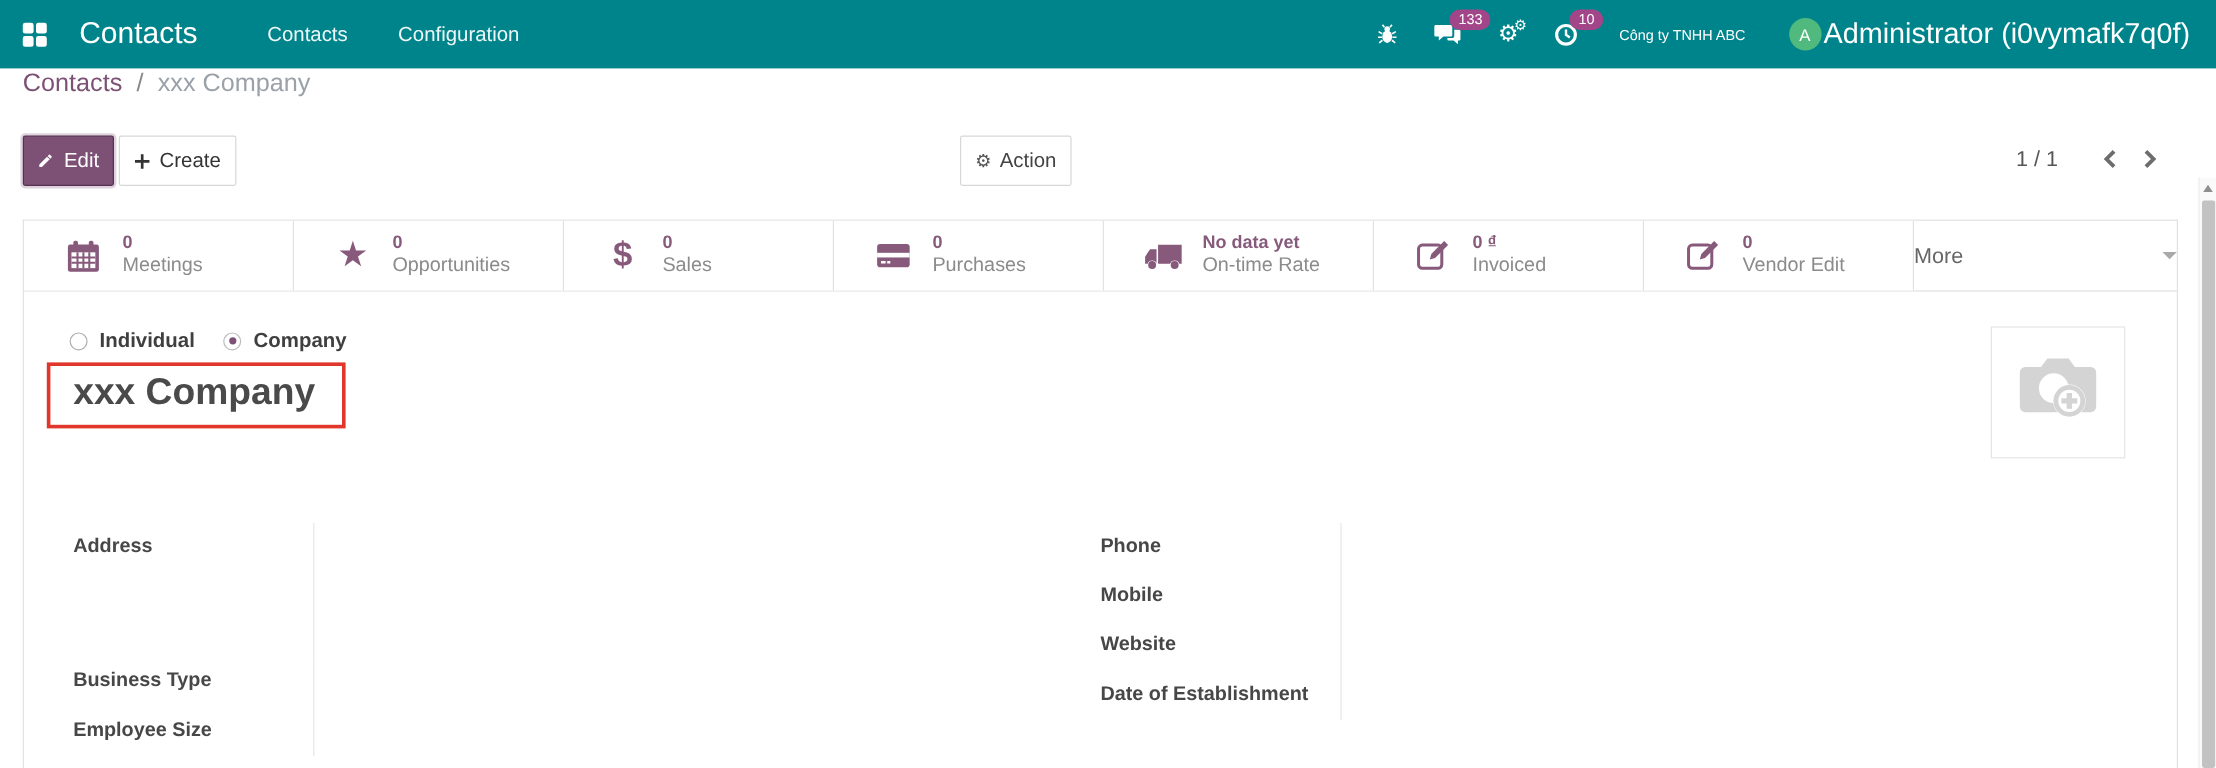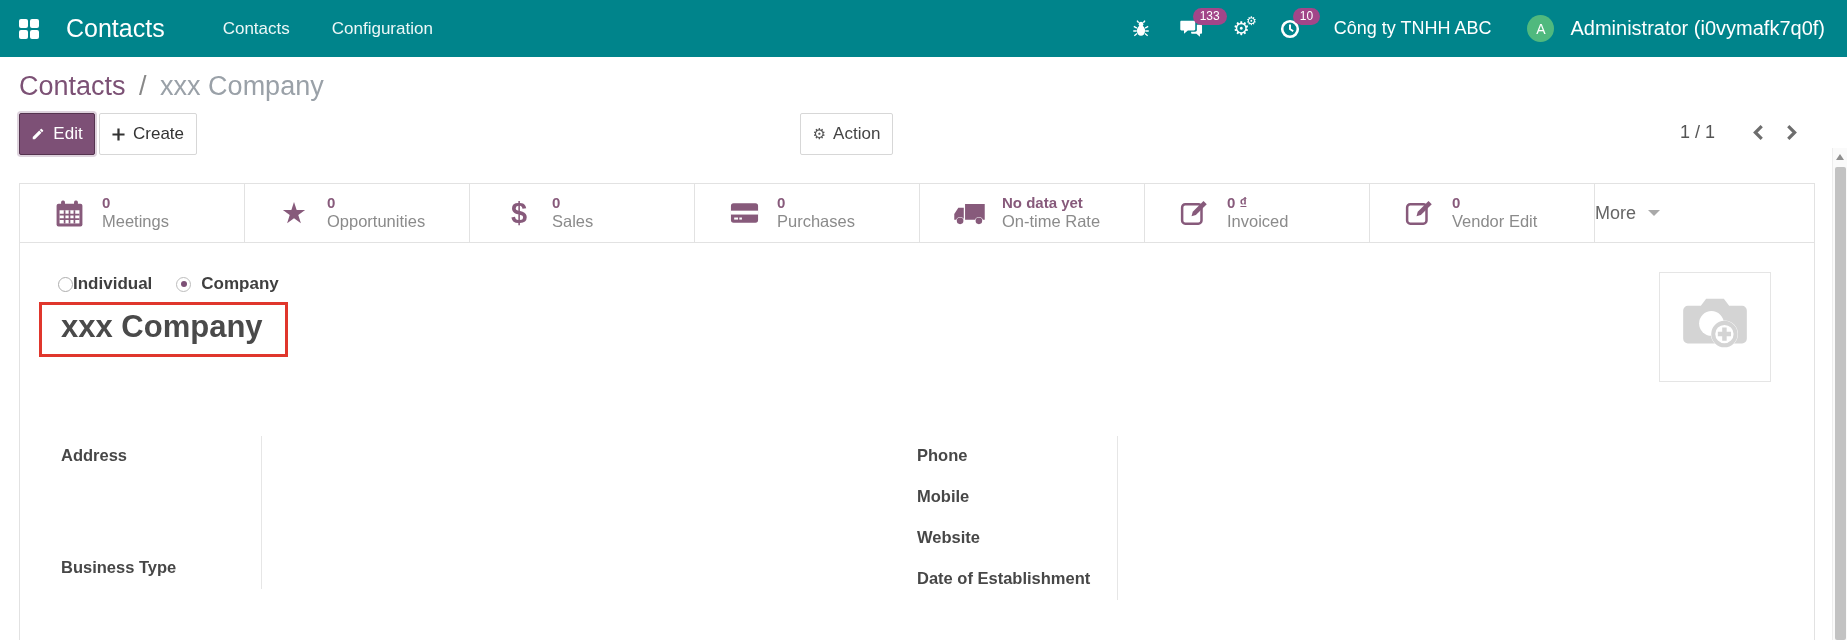--- a/index.html
+++ b/index.html
@@ -15,28 +15,28 @@
   .brand { font-size:25px; margin-left:27px; cursor:pointer; }
   .nav-menu { font-size:17px; color:#ecf7f7; cursor:pointer; }
   .nav-menu.m1 { margin-left:58px; }
   .nav-menu.m2 { margin-left:42px; }
   .nav-right { margin-left:auto; display:flex; align-items:center; }
   .nav-icon { position:relative; margin-left:30px; cursor:pointer; display:flex; align-items:center; }
   .badge { position:absolute; top:-11px; left:13px; background:#a24689; color:#fff;
     font-size:12px; line-height:17px; padding:0 7px; border-radius:10px; white-space:nowrap; }
   .gear-glyph { font-family:"DejaVu Sans", sans-serif; font-size:19px; line-height:1; }
   .gear-glyph.small { font-size:12px; position:absolute; top:-4px; right:-7px; }
-  .nav-company { margin-left:34px; font-size:18px; cursor:pointer; }
+  .nav-company { margin-left:34px; font-size:12px; cursor:pointer; }
   .nav-user { margin-left:36px; display:flex; align-items:center; cursor:pointer; }
   .avatar { width:27px; height:27px; border-radius:50%; background:#50b97e; color:#fff;
     font-size:14px; display:flex; align-items:center; justify-content:center; }
-  .user-name { margin-left:16px; font-size:20px;text-align:right; }
-
-  
-  .breadcrumb { position:absolute; top:71px; left:19px; font-size:27px; }
+  .user-name { margin-left:2px; font-size:24px;text-align:right; }
+
+  
+  .breadcrumb { position:absolute; top:58px; left:19px; font-size:21px; }
   .bc-parent { color:#7c5175; cursor:pointer; }
   .bc-sep { color:#888; margin:0 6px; }
   .bc-current { color:#9aa1a8; }
   .btn-row { position:absolute; top:113px; left:0; width:1847px; height:42px; }
   .btn { height:42px; display:inline-flex; align-items:center; font-size:17px;
     cursor:pointer; border-radius:2px; }
   .btn-edit { position:absolute; left:19px; width:76px; justify-content:center;
     background:#7d5076; color:#fff; border:1px solid #55334f;
     box-shadow:0 0 0 2px rgba(125,80,118,.25); }
   .btn-edit svg { margin-right:8px; }
@@ -56,33 +56,33 @@
   .card { position:absolute; top:183px; left:19px; width:1796px; height:457px;
     background:#fff; border:1px solid #e2e2e2; border-bottom:none; }
   .stat-row { display:flex; height:59px; border-bottom:1px solid #e2e2e2; }
   .stat-btn { width:225px; border-right:1px solid #e2e2e2; display:flex; align-items:center;
     padding-left:31px; cursor:pointer; background:#fff; }
   .stat-icon { color:#875A7B; width:36px; display:flex; justify-content:center; flex:none; }
   .glyph-icon { font-size:29px; line-height:1; color:#875A7B; }
   .stat-text { margin-left:15px; display:flex; flex-direction:column; line-height:1.2; }
   .stat-value { color:#875A7B; font-size:15px; font-weight:700; }
   .stat-label { color:#8b8b8b; font-size:16.5px; }
-  .more-btn { flex:1; display:flex; align-items:center; justify-content:flex-start;
+  .more-btn { flex:1; display:flex; align-items:center; justify-content:space-between;
     color:#666; font-size:18px; cursor:pointer; }
   .caret-down { width:0; height:0; border-left:6px solid transparent;
     border-right:6px solid transparent; border-top:6px solid #a9a9a9; margin-left:12px; }
 
   
   .type-row { margin:31px 0 0 38px; display:flex; align-items:center; }
   .radio { width:15px; height:15px; border-radius:50%; border:1px solid #aeaeae;
     background:#fff; position:relative; cursor:pointer; flex:none; }
   .radio.selected { border-color:#bdbdbd; }
   .radio.selected::after { content:""; position:absolute; left:3.5px; top:3.5px;
     width:6px; height:6px; border-radius:50%; background:#7d5076; }
-  .radio-label { font-size:17px; font-weight:600; color:#3f3f3f; }
+  .radio-label { margin-left:10px; font-size:17px; font-weight:600; color:#3f3f3f; }
   .radio-label.second { margin-left:0; }
   .radio.second { margin-left:24px; }
   .title-box { display:inline-block; margin:8px 0 0 19px; border:3px solid #e0362c;
     padding:4px 22px 9px 19px; }
   .record-title { font-size:31px; font-weight:700; color:#4a4a4a; }
 
   
   .photo-box { position:absolute; top:88px; right:43px; width:112px; height:110px;
     border:1px solid #e5e5e5; display:flex; align-items:center; justify-content:center;
     cursor:pointer; }
@@ -327,20 +327,24 @@
   
   <div class="group left">
     <div class="field-row row-tall">
       <div class="field-label">Address</div>
       <div class="field-value"></div>
     </div>
     <div class="field-row row-h">
       <div class="field-label">Business Type</div>
       <div class="field-value"></div>
     </div>
+    <div class="field-row row-h">
+      <div class="field-label">Employee Size</div>
+      <div class="field-value"></div>
+    </div>
   </div>
 
   
   <div class="group right">
     <div class="field-row row-h">
       <div class="field-label">Phone</div>
       <div class="field-value"></div>
     </div>
     <div class="field-row row-h">
       <div class="field-label">Mobile</div>

